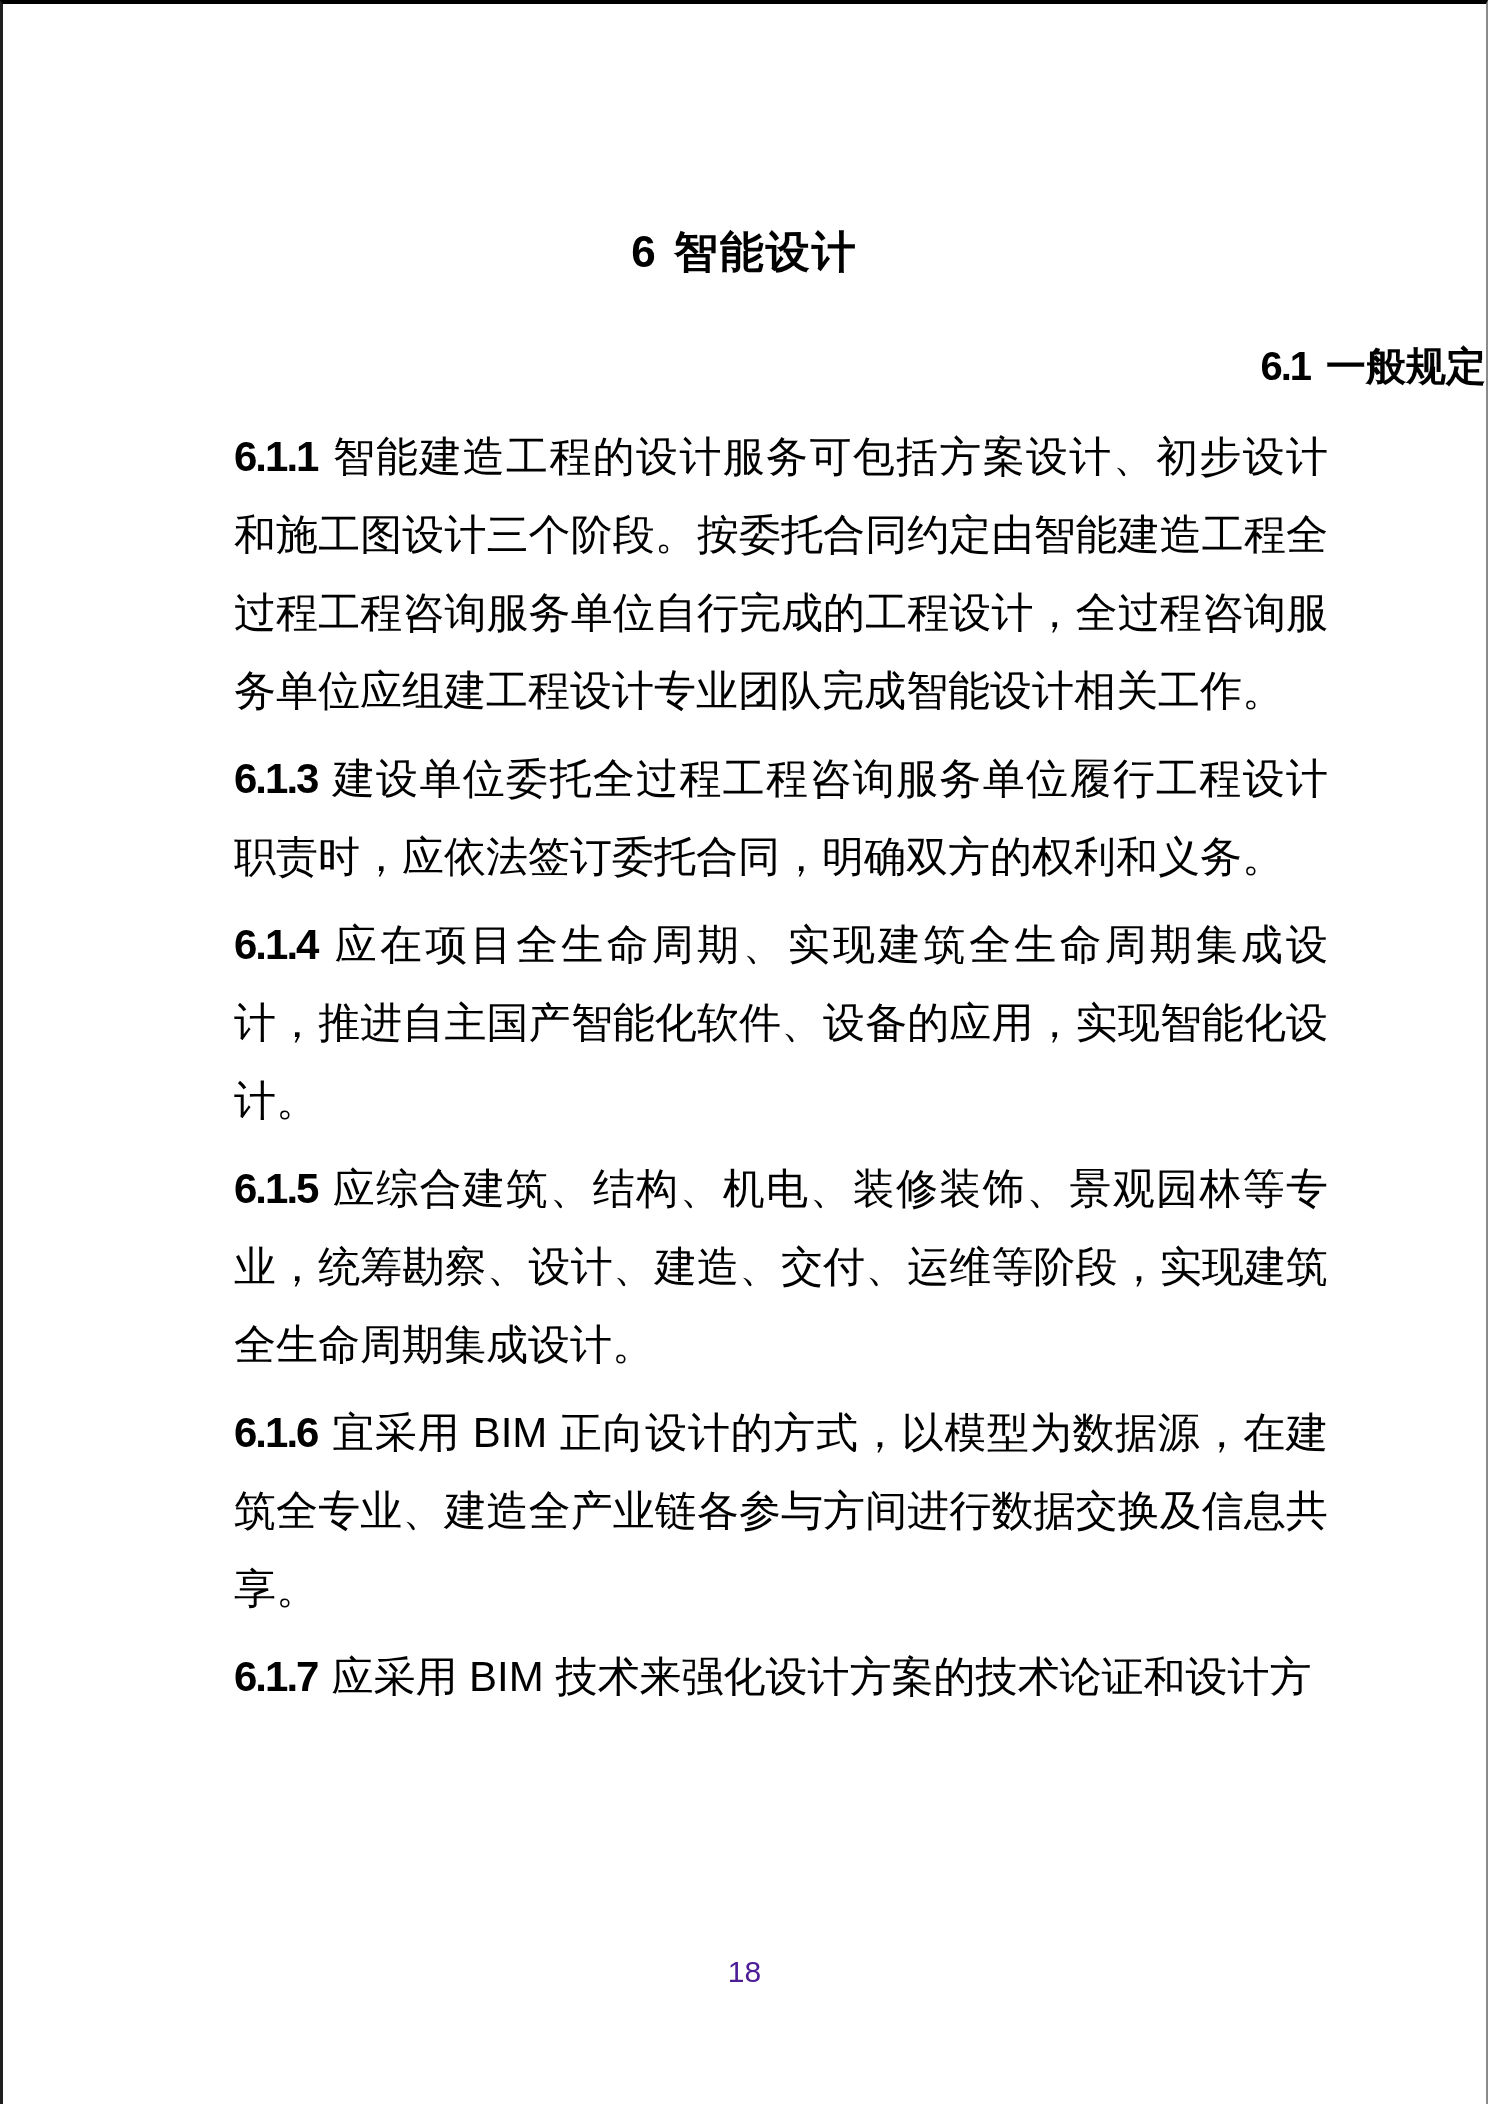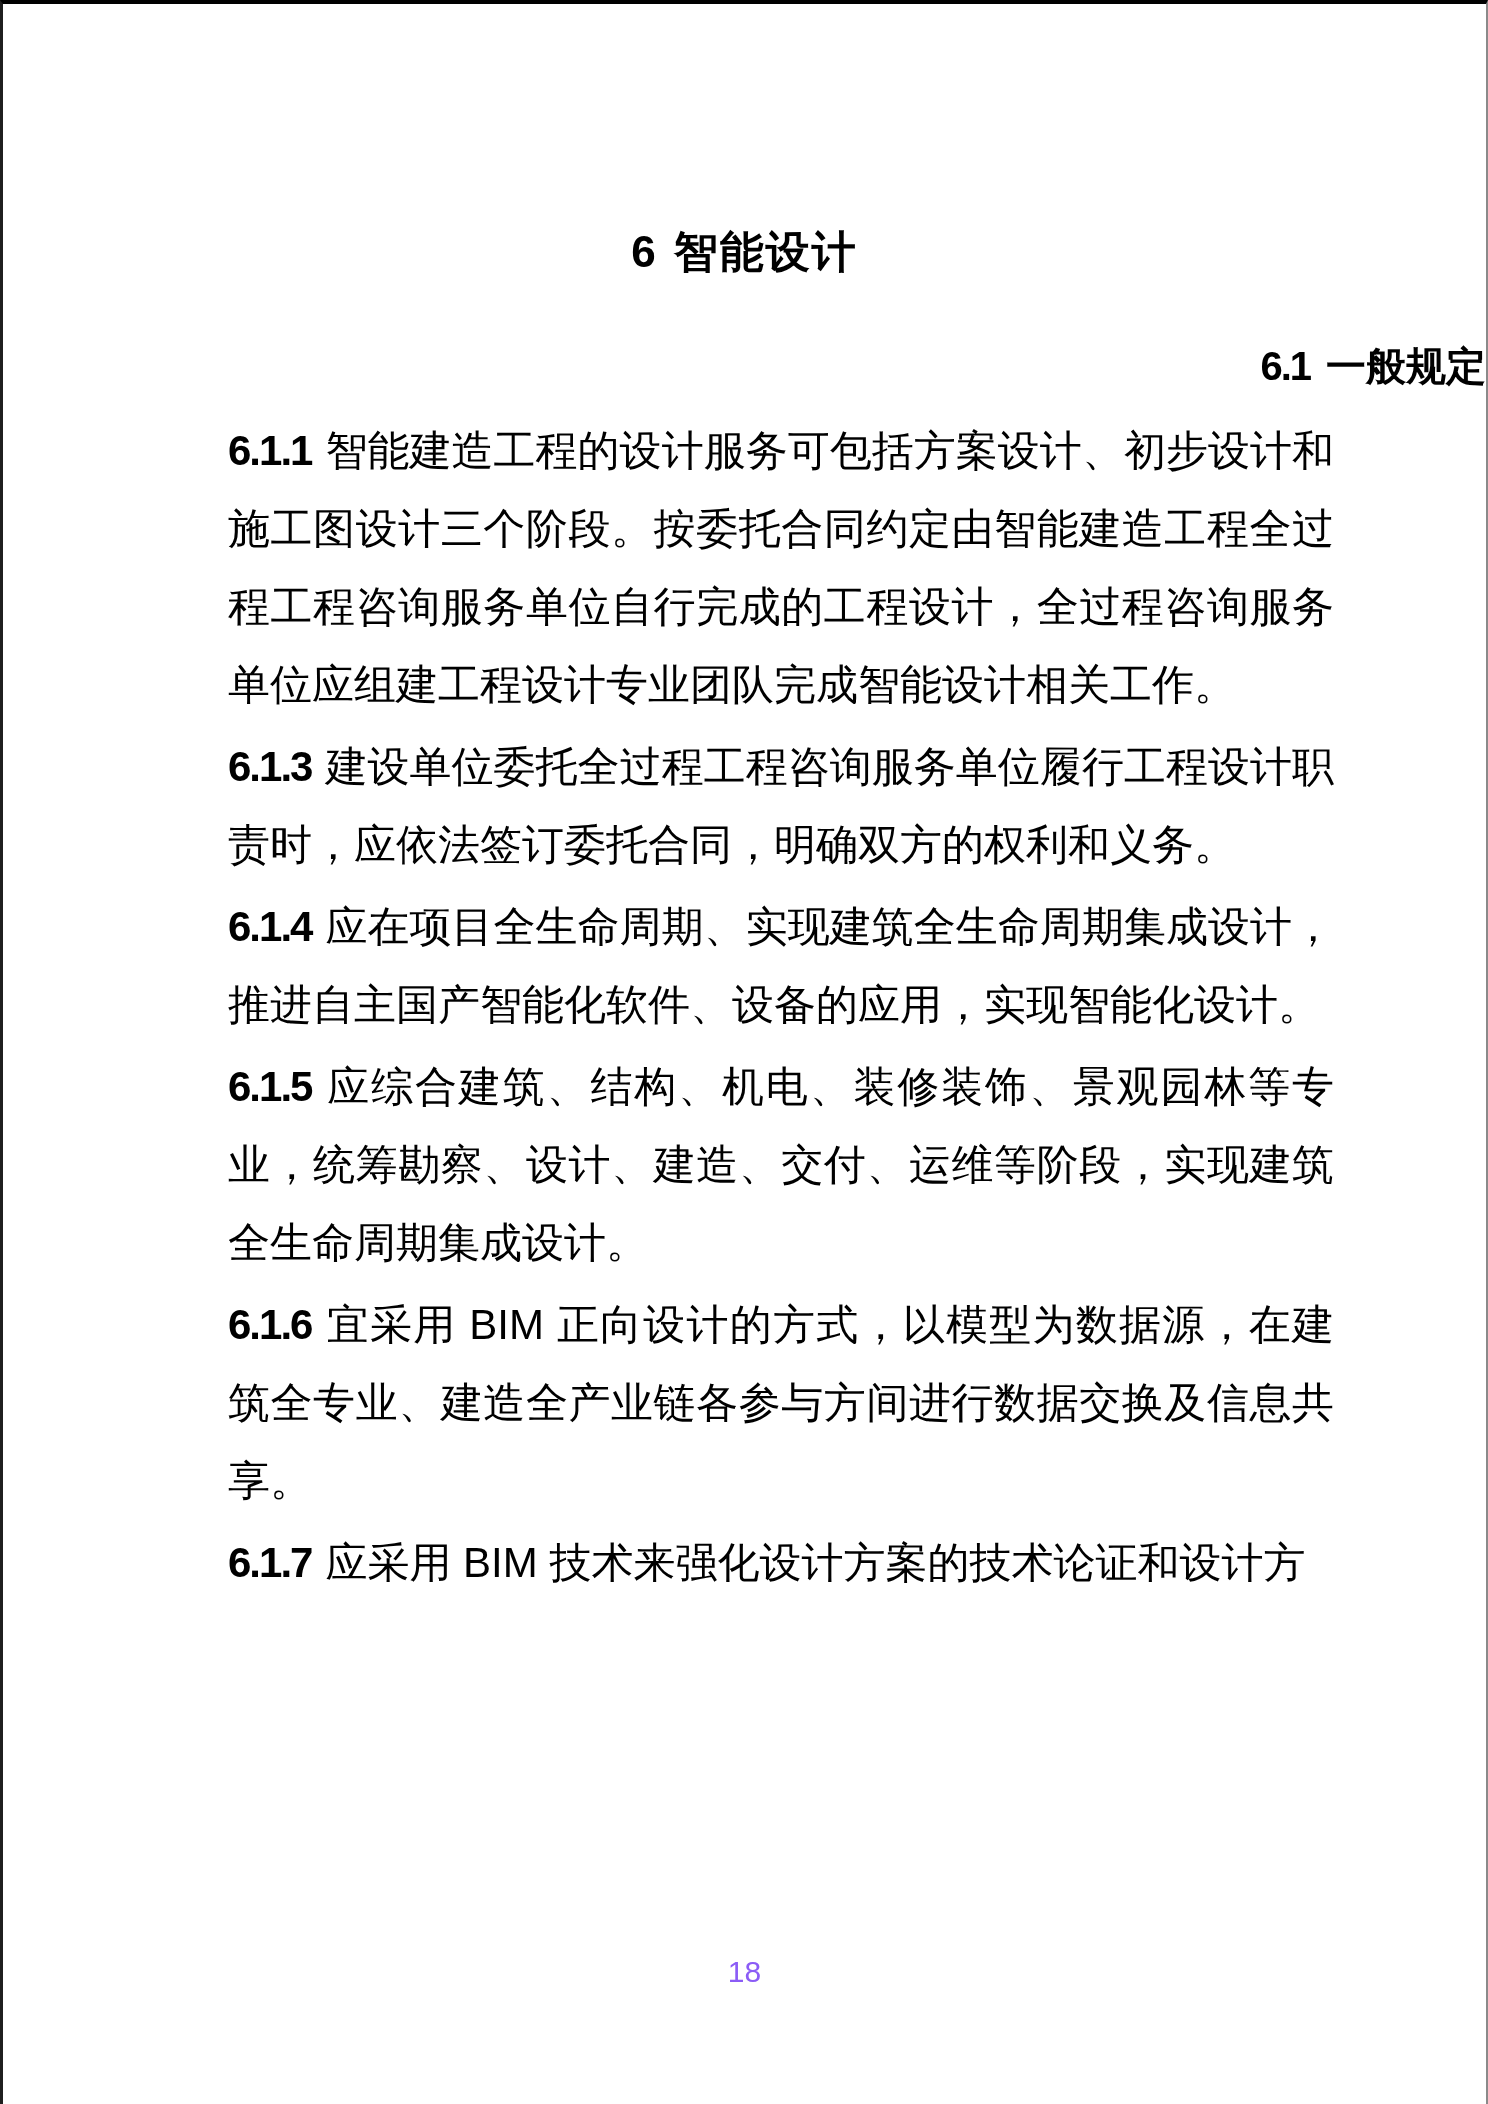--- a/index.html
+++ b/index.html
@@ -52,38 +52,38 @@
   .clauses {
     position: absolute;
     top: 404px;
     left: 221px;
     width: 1114px;
     font-size: 42px;
     line-height: 78px;
     text-align: justify;
   }
   .clauses p {
-    margin: 4px;
+    margin: 10px;
     padding: 0;
   }
   .clause-num {
     font-weight: bold;
     letter-spacing: -2px;
     margin-right: 14px;
     white-space: nowrap;
   }
   .page-number {
     position: absolute;
     top: 1950px;
     left: 0;
     right: 0;
     text-align: center;
     font-size: 30px;
     line-height: 36px;
-    color: #8b5cf6;
+    color: #4c1d95;
   }
 </style>
 </head>
 <body>
 
 <div class="page">
 
   <h1 class="chapter-title"><span class="num">6</span><span>智能设计</span></h1>
 
   <h2 class="section-title"><span class="num">6.1</span><span>一般规定</span></h2>

